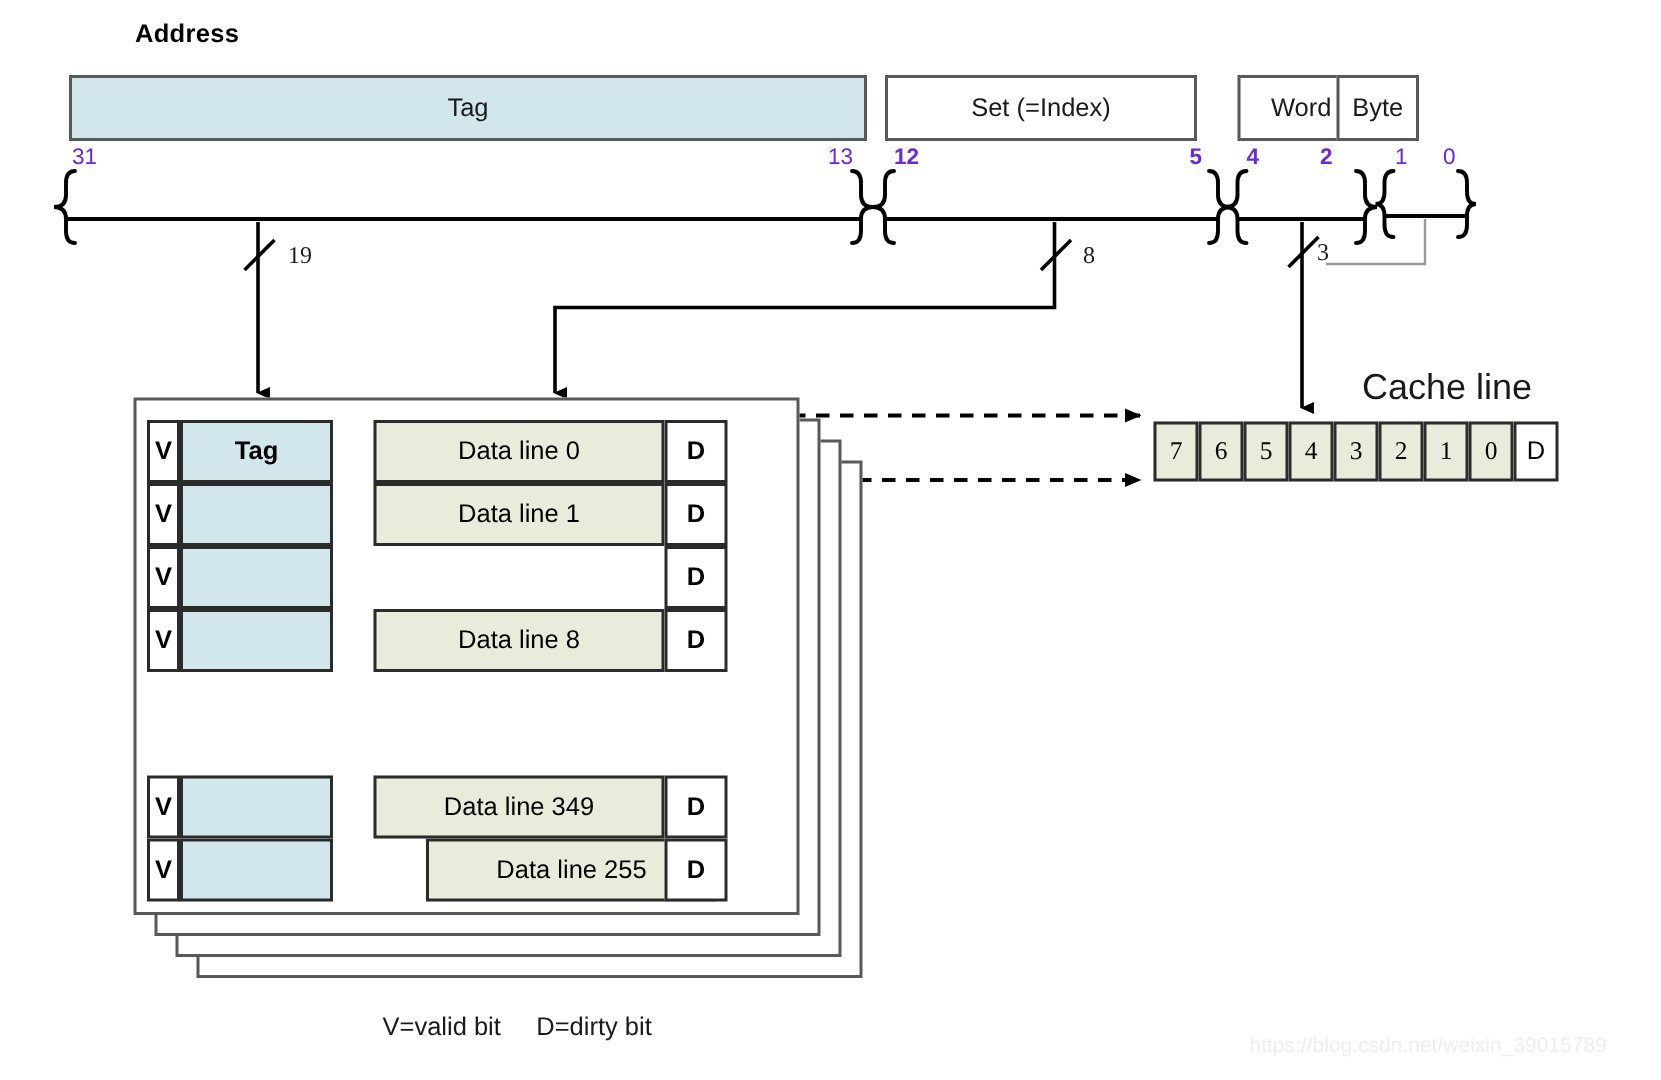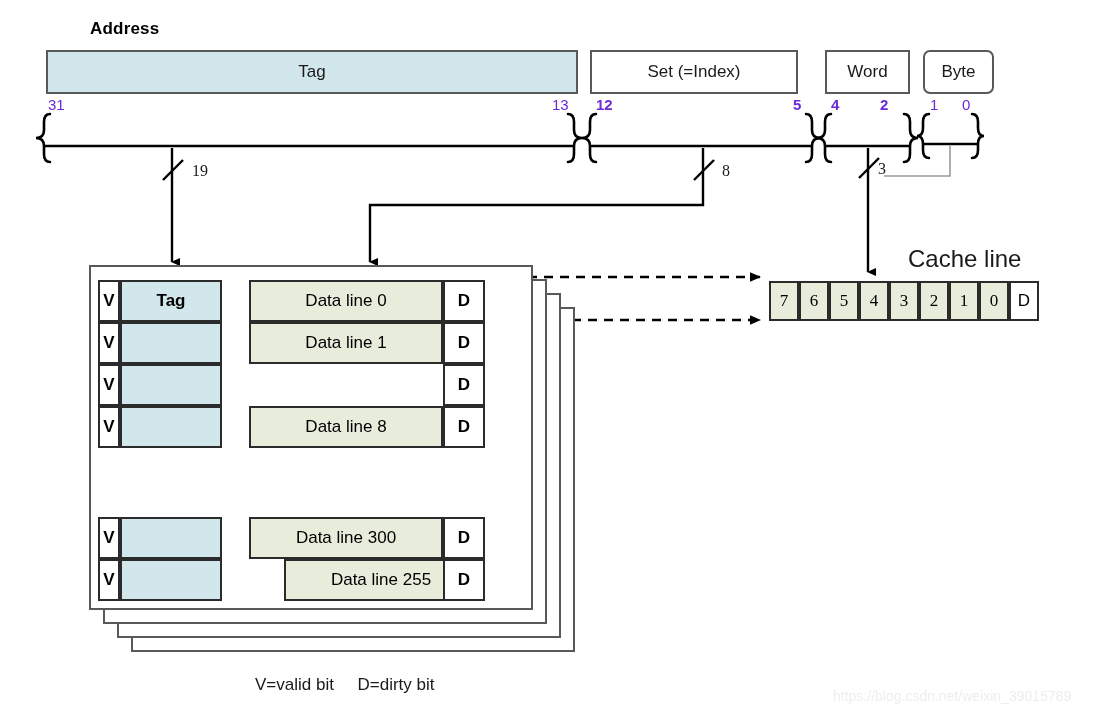--- a/index.html
+++ b/index.html
@@ -28,21 +28,21 @@
     top: 0;
     width: 1107px;
     height: 720px;
     pointer-events: none;
   }
   .abs { position: absolute; }
 
   
   .addr-title {
     left: 90px;
-    top: 19px;
+    top: 13px;
     font-size: 17px;
     font-weight: bold;
     letter-spacing: 0.2px;
   }
   .field-box {
     box-sizing: border-box;
     border: 2px solid #595959;
     background: #ffffff;
     display: flex;
     align-items: center;
@@ -127,21 +127,21 @@
 
   <div class="abs field-box tag-fill" style="left:46px; top:50px; width:532px; height:44px;">
     <span>Tag</span>
   </div>
   <div class="abs field-box" style="left:590px; top:50px; width:208px; height:44px;">
     <span>Set (=Index)</span>
   </div>
   <div class="abs field-box" style="left:825px; top:50px; width:85px; height:44px;">
     <span>Word</span>
   </div>
-  <div class="abs field-box" style="left:923px; top:50px; width:71px; height:44px;border-radius:7px;">
+  <div class="abs field-box" style="left:891px; top:50px; width:55px; height:44px;">
     <span>Byte</span>
   </div>
 
   <div class="abs bitlabel" style="left:48px; top:97px;">31</div>
   <div class="abs bitlabel" style="left:552px; top:97px;">13</div>
 
   <div class="abs bitlabel bold" style="left:596px; top:97px;">12</div>
   <div class="abs bitlabel bold" style="left:793px; top:97px;">5</div>
 
   <div class="abs bitlabel bold" style="left:831px; top:97px;">4</div>
@@ -224,21 +224,21 @@
   <div class="abs cell tagcol" style="left:120px; top:364px; width:102px; height:42px;"></div>
   <div class="abs cell d" style="left:443px; top:364px; width:42px; height:42px;">D</div>
 
   <div class="abs cell v" style="left:98px; top:406px; width:22px; height:42px;">V</div>
   <div class="abs cell tagcol" style="left:120px; top:406px; width:102px; height:42px;"></div>
   <div class="abs cell datacol" style="left:249px; top:406px; width:194px; height:42px;">Data line 8</div>
   <div class="abs cell d" style="left:443px; top:406px; width:42px; height:42px;">D</div>
 
   <div class="abs cell v" style="left:98px; top:517px; width:22px; height:42px;">V</div>
   <div class="abs cell tagcol" style="left:120px; top:517px; width:102px; height:42px;"></div>
-  <div class="abs cell datacol" style="left:249px; top:517px; width:194px; height:42px;">Data line 300</div>
+  <div class="abs cell datacol" style="left:249px; top:517px; width:194px; height:42px;">Data line 349</div>
   <div class="abs cell d" style="left:443px; top:517px; width:42px; height:42px;">D</div>
 
   <div class="abs cell v" style="left:98px; top:559px; width:22px; height:42px;">V</div>
   <div class="abs cell tagcol" style="left:120px; top:559px; width:102px; height:42px;"></div>
   <div class="abs cell datacol" style="left:249px; top:559px; width:194px; height:42px;margin-left:35px;">Data line 255</div>
   <div class="abs cell d" style="left:443px; top:559px; width:42px; height:42px;">D</div>
 
   <div class="abs cacheline-label" style="left:908px; top:245px;">Cache line</div>
 
   <div class="abs cell linecell" style="left:769px; top:281px; width:30px; height:40px;">7</div>

